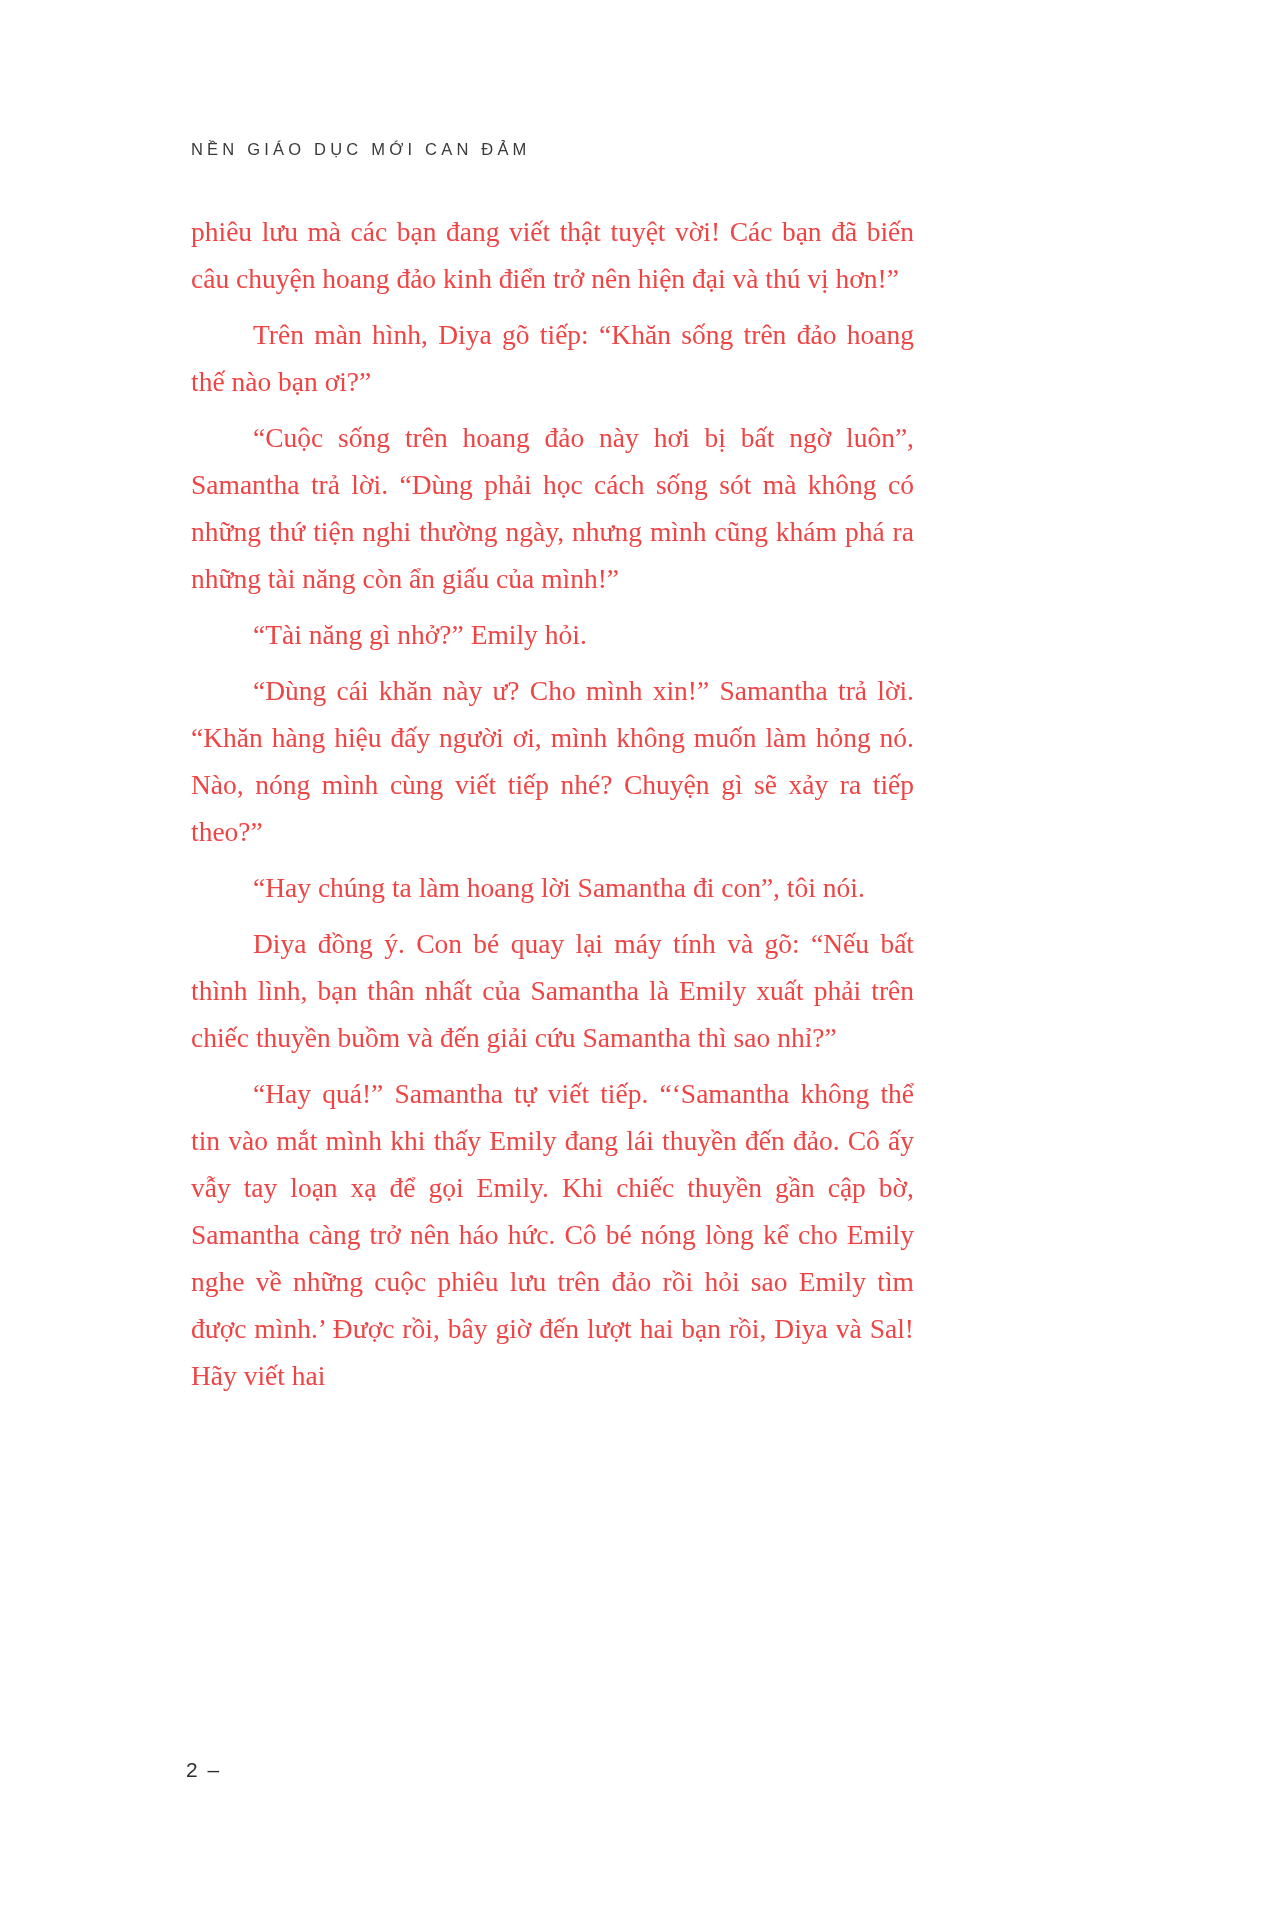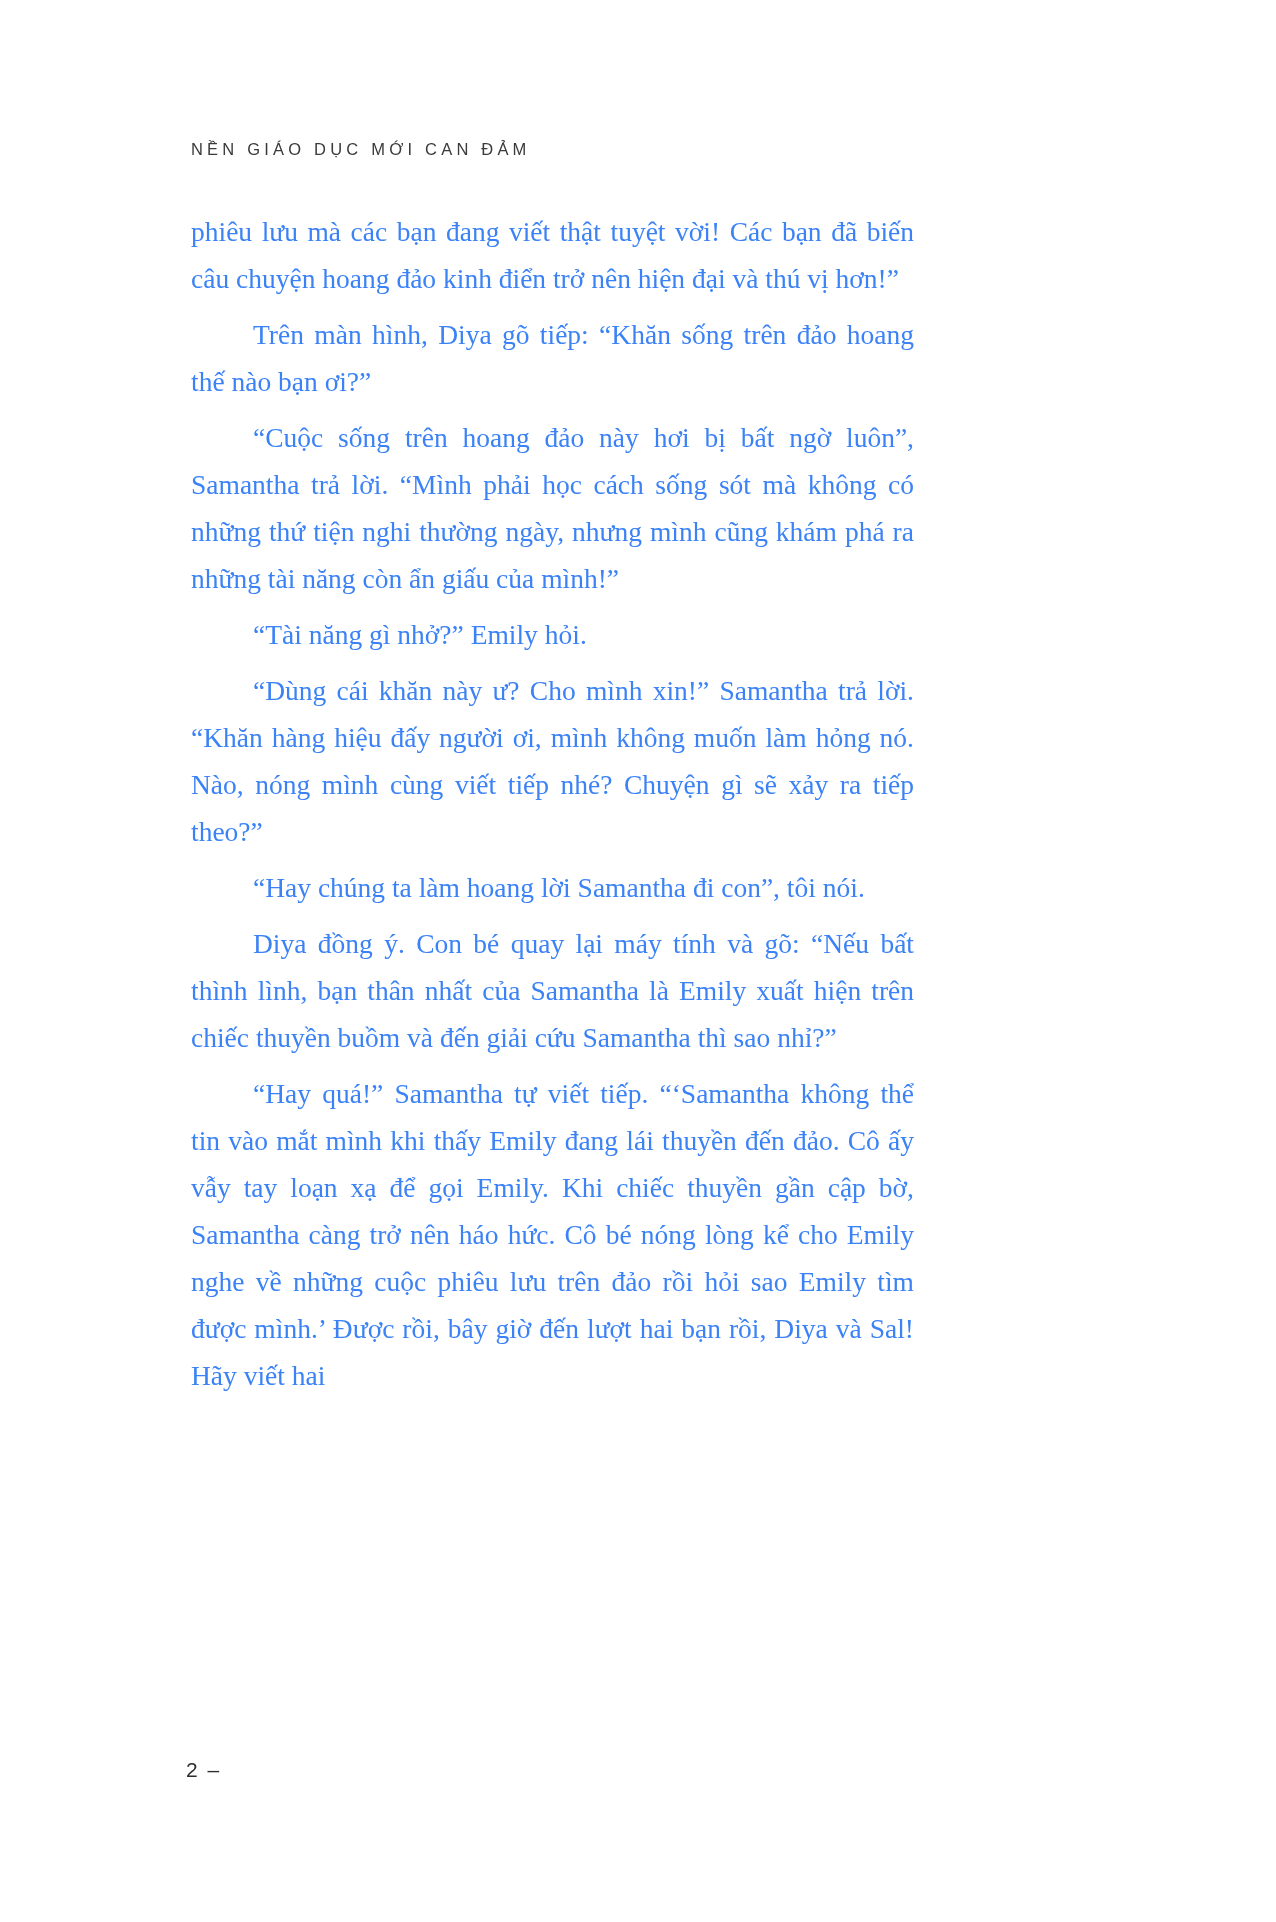--- a/index.html
+++ b/index.html
@@ -30,21 +30,21 @@
   .body-col {
     position: absolute;
     left: 191px;
     top: 208px;
     width: 723px;
   }
   .para {
     margin: 0 0 9px 0;
     font-size: 27.5px;
     line-height: 47px;
-    color: #3b82f6;
+    color: #ef4444;
     text-align: justify;
     text-justify: inter-word;
     hyphens: none;
     -webkit-hyphens: none;
   }
   .para.indent {
     text-indent: 62px;
   }
   .folio {
     position: absolute;
@@ -60,23 +60,23 @@
 </head>
 <body>
 
 <div class="page">
 
   <div class="running-head">NỀN GIÁO DỤC MỚI CAN ĐẢM</div>
 
   <div class="body-col">
     <p class="para">phiêu lưu mà các bạn đang viết thật tuyệt vời! Các bạn đã biến câu chuyện hoang đảo kinh điển trở nên hiện đại và thú vị hơn!”</p>
     <p class="para indent">Trên màn hình, Diya gõ tiếp: “Khăn sống trên đảo hoang thế nào bạn ơi?”</p>
-    <p class="para indent">“Cuộc sống trên hoang đảo này hơi bị bất ngờ luôn”, Samantha trả lời. “Mình phải học cách sống sót mà không có những thứ tiện nghi thường ngày, nhưng mình cũng khám phá ra những tài năng còn ẩn giấu của mình!”</p>
+    <p class="para indent">“Cuộc sống trên hoang đảo này hơi bị bất ngờ luôn”, Samantha trả lời. “Dùng phải học cách sống sót mà không có những thứ tiện nghi thường ngày, nhưng mình cũng khám phá ra những tài năng còn ẩn giấu của mình!”</p>
     <p class="para indent">“Tài năng gì nhở?” Emily hỏi.</p>
     <p class="para indent">“Dùng cái khăn này ư? Cho mình xin!” Samantha trả lời. “Khăn hàng hiệu đấy người ơi, mình không muốn làm hỏng nó. Nào, nóng mình cùng viết tiếp nhé? Chuyện gì sẽ xảy ra tiếp theo?”</p>
     <p class="para indent">“Hay chúng ta làm hoang lời Samantha đi con”, tôi nói.</p>
-    <p class="para indent">Diya đồng ý. Con bé quay lại máy tính và gõ: “Nếu bất thình lình, bạn thân nhất của Samantha là Emily xuất hiện trên chiếc thuyền buồm và đến giải cứu Samantha thì sao nhỉ?”</p>
+    <p class="para indent">Diya đồng ý. Con bé quay lại máy tính và gõ: “Nếu bất thình lình, bạn thân nhất của Samantha là Emily xuất phải trên chiếc thuyền buồm và đến giải cứu Samantha thì sao nhỉ?”</p>
     <p class="para indent">“Hay quá!” Samantha tự viết tiếp. “‘Samantha không thể tin vào mắt mình khi thấy Emily đang lái thuyền đến đảo. Cô ấy vẫy tay loạn xạ để gọi Emily. Khi chiếc thuyền gần cập bờ, Samantha càng trở nên háo hức. Cô bé nóng lòng kể cho Emily nghe về những cuộc phiêu lưu trên đảo rồi hỏi sao Emily tìm được mình.’ Được rồi, bây giờ đến lượt hai bạn rồi, Diya và Sal! Hãy viết hai</p>
   </div>
 
   <div class="folio">2 –</div>
 
 </div>
 
 </body></html>

